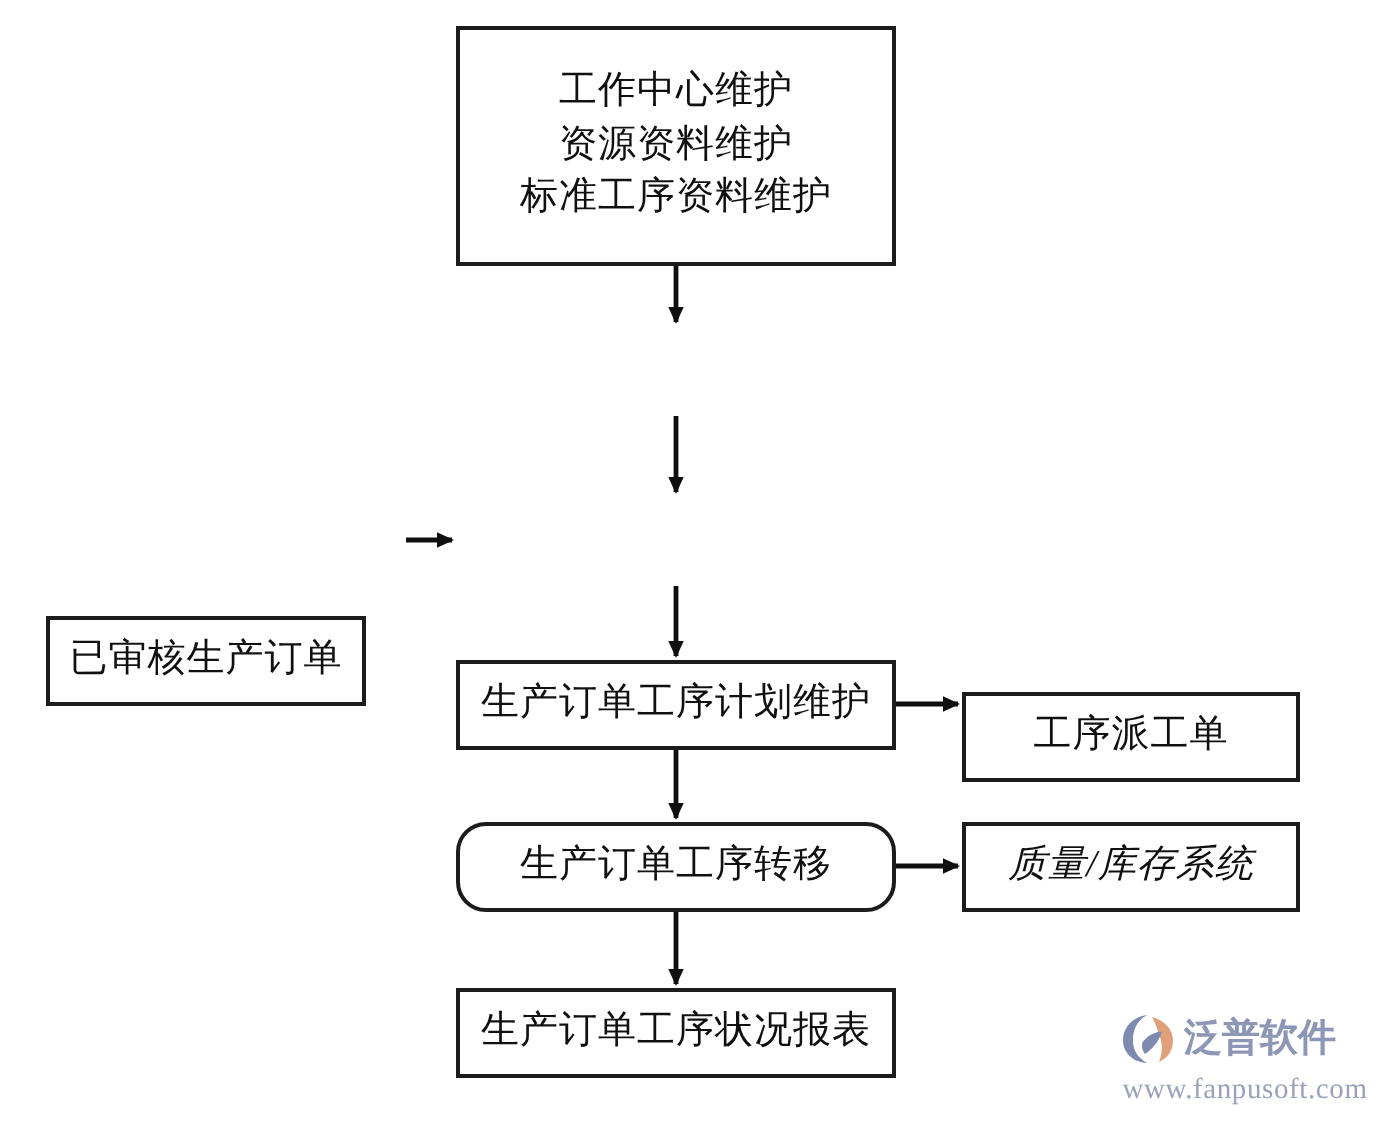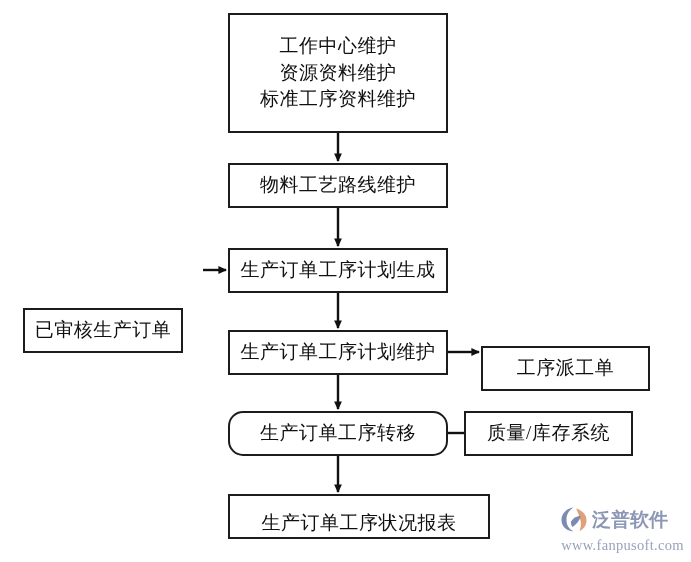--- a/index.html
+++ b/index.html
@@ -48,22 +48,22 @@
   }
 
   
   #node-master        { left: 228px; top: 13px;  width: 220px; height: 120px; }
   #node-routing       { left: 228px; top: 163px; width: 220px; height: 45px;  }
   #node-approved      { left: 23px;  top: 260px; width: 160px; height: 45px; margin-top: 48px;  }
   #node-plan-generate { left: 228px; top: 248px; width: 220px; height: 45px;  }
   #node-plan-maintain { left: 228px; top: 330px; width: 220px; height: 45px;  }
   #node-dispatch      { left: 481px; top: 346px; width: 169px; height: 45px;  }
   #node-transfer      { left: 228px; top: 411px; width: 220px; height: 45px; border-radius: 15px;  }
-  #node-qc-inv        { left: 464px; top: 411px; width: 169px; height: 45px;  }
-  #node-status-report { left: 228px; top: 494px; width: 262px; height: 45px; justify-content: flex-end;  }
+  #node-qc-inv        { left: 481px; top: 411px; width: 169px; height: 45px; font-style: italic;  }
+  #node-status-report { left: 228px; top: 494px; width: 220px; height: 45px;  }
 
   
   #watermark {
     position: absolute;
     left: 560px;
     top: 503px;
     width: 125px;
     height: 52px;
     user-select: none;
   }
@@ -127,31 +127,25 @@
 
     <line x1="338" y1="456" x2="338" y2="492" stroke="#101010" stroke-width="2.4" marker-end="url(#arrowhead)"></line>
   </svg>
 
   <div class="node" id="node-master">
     <span class="line">工作中心维护</span>
     <span class="line">资源资料维护</span>
     <span class="line">标准工序资料维护</span>
   </div>
 
-  <div class="node" id="node-routing">
-    <span class="line">物料工艺路线维护</span>
-  </div>
 
   <div class="node" id="node-approved">
     <span class="line">已审核生产订单</span>
   </div>
 
-  <div class="node" id="node-plan-generate">
-    <span class="line">生产订单工序计划生成</span>
-  </div>
 
   <div class="node" id="node-plan-maintain">
     <span class="line">生产订单工序计划维护</span>
   </div>
 
   <div class="node" id="node-dispatch">
     <span class="line">工序派工单</span>
   </div>
 
   <div class="node" id="node-transfer">

